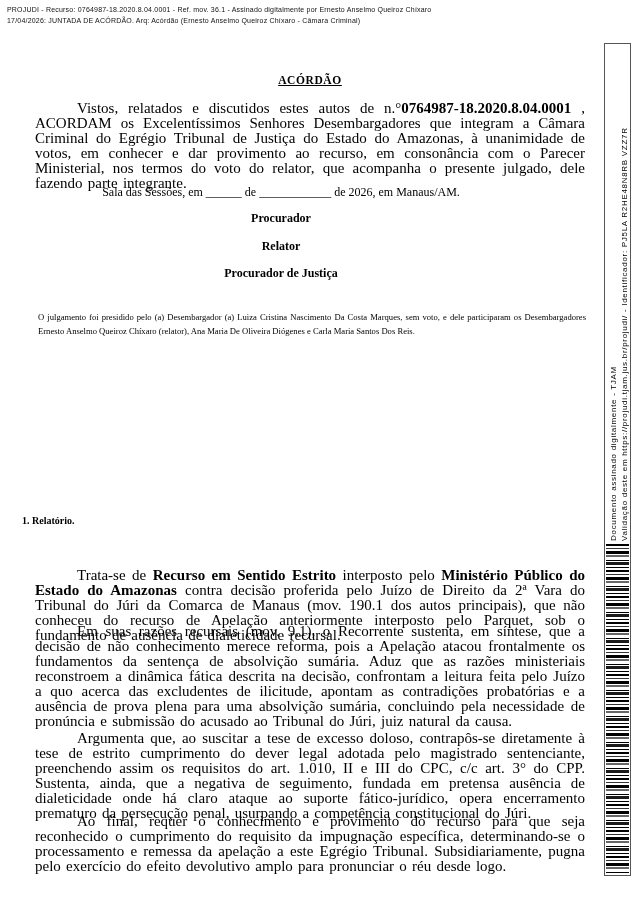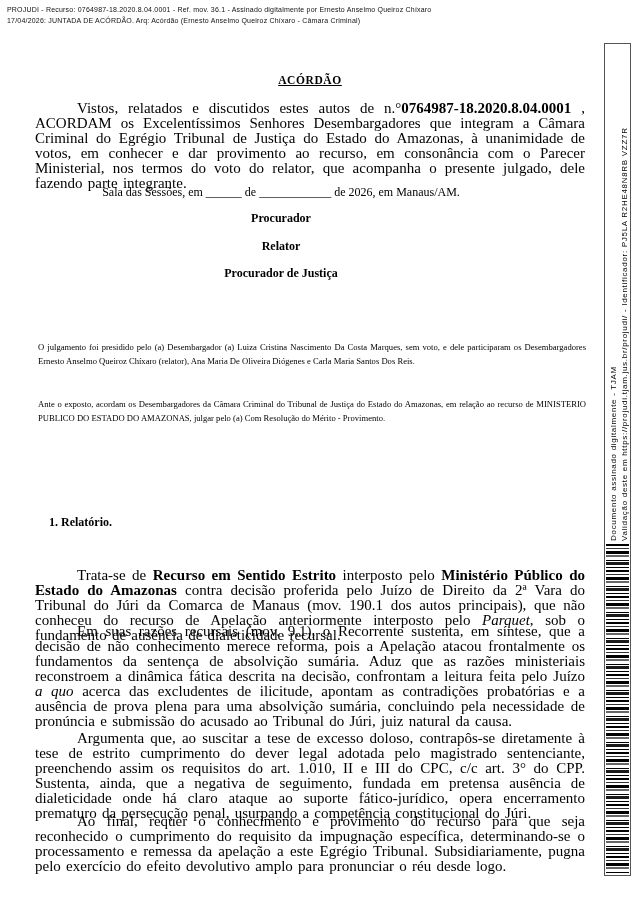--- a/index.html
+++ b/index.html
@@ -7,24 +7,24 @@
         font-family:"Liberation Serif",serif;color:#000;}
   .hdr{position:absolute;left:7px;top:4px;font-family:"Liberation Sans",sans-serif;
        font-size:7px;line-height:11px;color:#111;letter-spacing:0.2px;}
   .title{position:absolute;left:35px;top:74px;width:550px;text-align:center;
          font-size:11.5px;font-weight:bold;letter-spacing:0.6px;}
   .title span{text-decoration:underline;}
   .p-main{position:absolute;left:35px;width:550px;font-size:15px;line-height:15px;
           text-align:justify;text-indent:42px;word-spacing:1.5px;}
   .cblock{position:absolute;left:35px;width:492px;text-align:center;font-size:12px;}
   .bold{font-weight:bold;}
-  .ital{font-style:italic;}
+  .ital{}
   .p-small{position:absolute;left:38px;width:548px;font-size:8.6px;line-height:14.3px;
            text-align:justify;}
-  .heading{position:absolute;left:49px;font-size:12px;font-weight:bold;}
+  .heading{position:absolute;left:22px;font-size:10px;font-weight:bold;}
   .side-box{position:absolute;left:604px;top:43px;width:27px;height:833px;
             border:1px solid #555;background:#fff;box-sizing:border-box;}
   .side-rot{position:absolute;left:3px;top:497px;width:497px;
             transform:rotate(-90deg);transform-origin:0 0;
             font-family:"Liberation Sans",sans-serif;font-size:8px;line-height:11px;
             letter-spacing:0.7px;white-space:nowrap;color:#000;}
   .barcode{position:absolute;left:1px;right:1px;top:500px;bottom:1px;
            background:repeating-linear-gradient(180deg,
              #000 0 2px,#fff 2px 4px,
              #333 4px 5px,#fff 5px 7px,
@@ -50,24 +50,23 @@
 
   <div class="p-main" style="top:101px">
     <span>Vistos, relatados e discutidos estes autos de n.°</span><span class="bold">0764987-18.2020.8.04.0001</span><span> , ACORDAM os Excelentíssimos Senhores Desembargadores que integram a Câmara Criminal do Egrégio Tribunal de Justiça do Estado do Amazonas, à unanimidade de votos, em conhecer e dar provimento ao recurso, em consonância com o Parecer Ministerial, nos termos do voto do relator, que acompanha o presente julgado, dele fazendo parte integrante.</span>
   </div>
 
   <div class="cblock" style="top:185px">Sala das Sessões, em ______ de ____________ de 2026, em Manaus/AM.</div>
   <div class="cblock bold" style="top:211px">Procurador</div>
   <div class="cblock bold" style="top:239px">Relator</div>
   <div class="cblock bold" style="top:266px">Procurador de Justiça</div>
 
-  <div class="p-small" style="top:340px">O julgamento foi presidido pelo (a) Desembargador (a) Luiza Cristina Nascimento Da Costa Marques, sem voto, e dele participaram os Desembargadores Ernesto Anselmo Queiroz Chíxaro (relator), Ana Maria De Oliveira Diógenes e Carla Maria Santos Dos Reis.</div>
+  <div class="p-small" style="top:310px">O julgamento foi presidido pelo (a) Desembargador (a) Luiza Cristina Nascimento Da Costa Marques, sem voto, e dele participaram os Desembargadores Ernesto Anselmo Queiroz Chíxaro (relator), Ana Maria De Oliveira Diógenes e Carla Maria Santos Dos Reis.</div>
 
 
-  <div class="p-small" style="top:397px">Ante o exposto, acordam os Desembargadores da Câmara Criminal do Tribunal de Justiça do Estado do Amazonas, em relação ao recurso de MINISTERIO PUBLICO DO ESTADO DO AMAZONAS, julgar pelo (a) Com Resolução do Mérito - Provimento.</div>
 
   <div class="heading" style="top:515px">1. Relatório.</div>
 
   <div class="p-main" style="top:568px">
     <span>Trata-se de </span><span class="bold">Recurso em Sentido Estrito</span><span> interposto pelo </span><span class="bold">Ministério Público do Estado do Amazonas</span><span> contra decisão proferida pelo Juízo de Direito da 2ª Vara do Tribunal do Júri da Comarca de Manaus (mov. 190.1 dos autos principais), que não conheceu do recurso de Apelação anteriormente interposto pelo </span><span class="ital">Parquet</span><span>, sob o fundamento de ausência de dialeticidade recursal.</span>
   </div>
 
   <div class="p-main" style="top:624px">
     <span>Em suas razões recursais (mov. 9.1), o Recorrente sustenta, em síntese, que a decisão de não conhecimento merece reforma, pois a Apelação atacou frontalmente os fundamentos da sentença de absolvição sumária. Aduz que as razões ministeriais reconstroem a dinâmica fática descrita na decisão, confrontam a leitura feita pelo Juízo </span><span class="ital">a quo</span><span> acerca das excludentes de ilicitude, apontam as contradições probatórias e a ausência de prova plena para uma absolvição sumária, concluindo pela necessidade de pronúncia e submissão do acusado ao Tribunal do Júri, juiz natural da causa.</span>
   </div>

